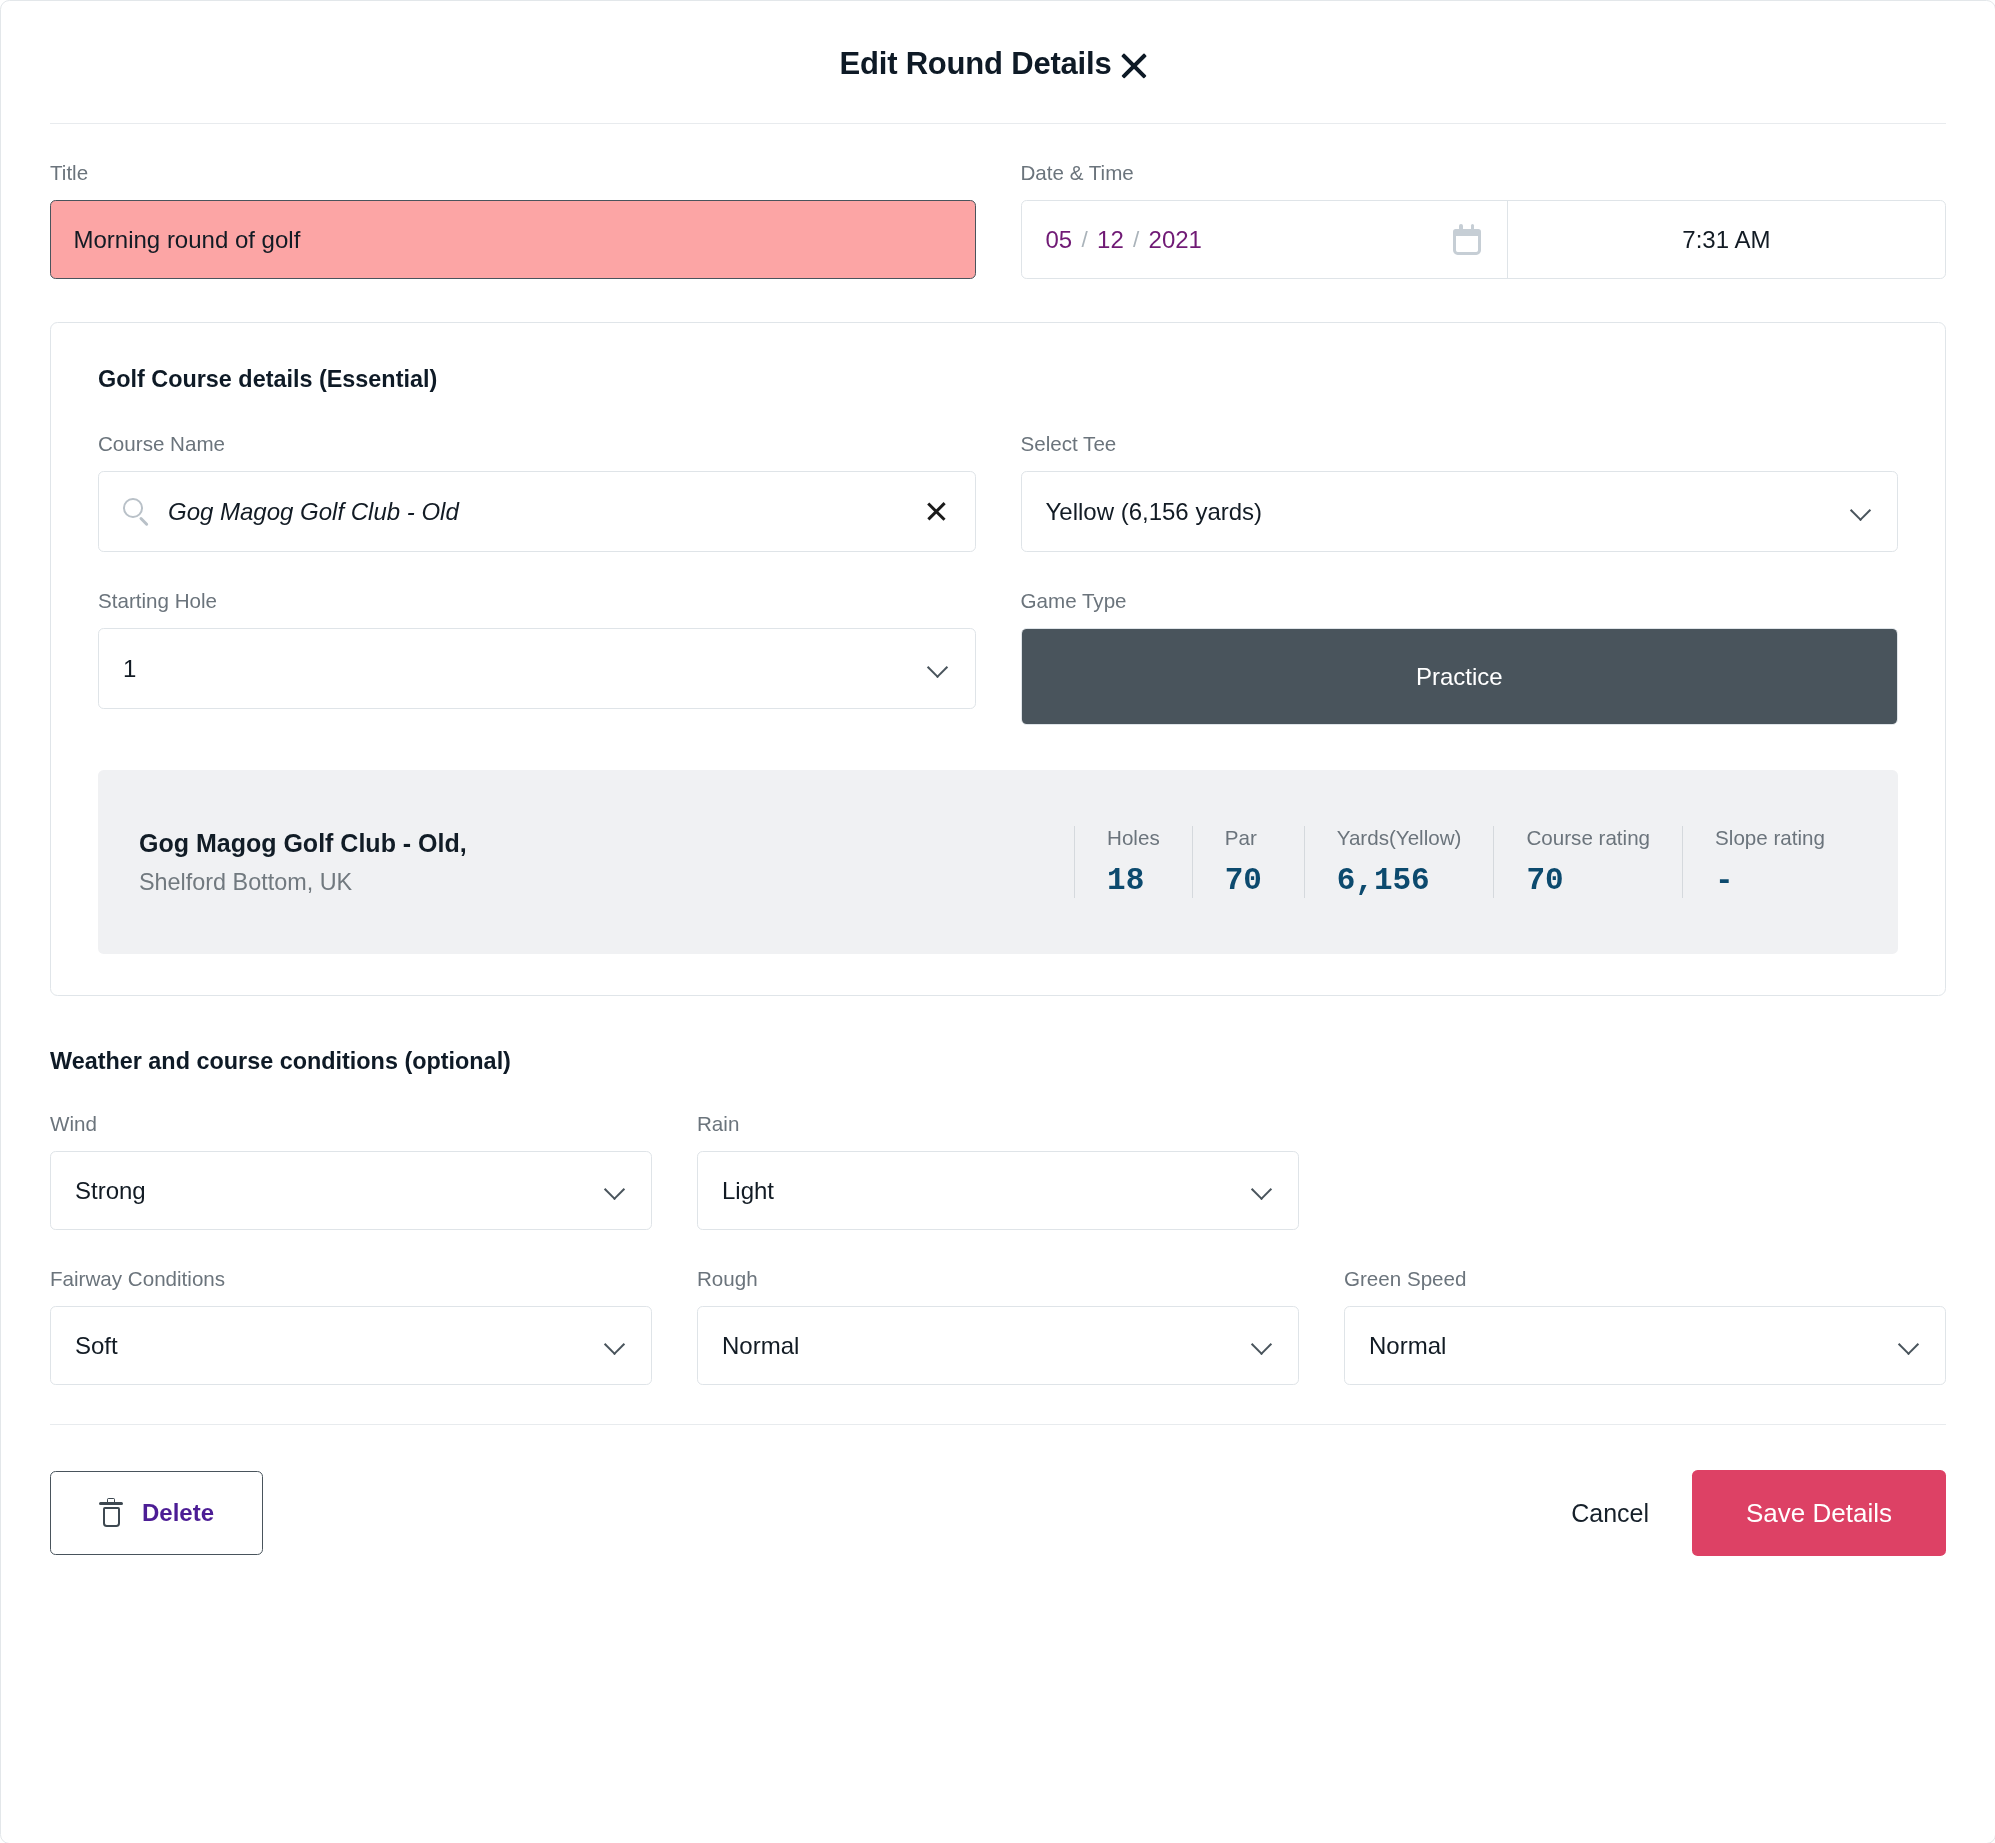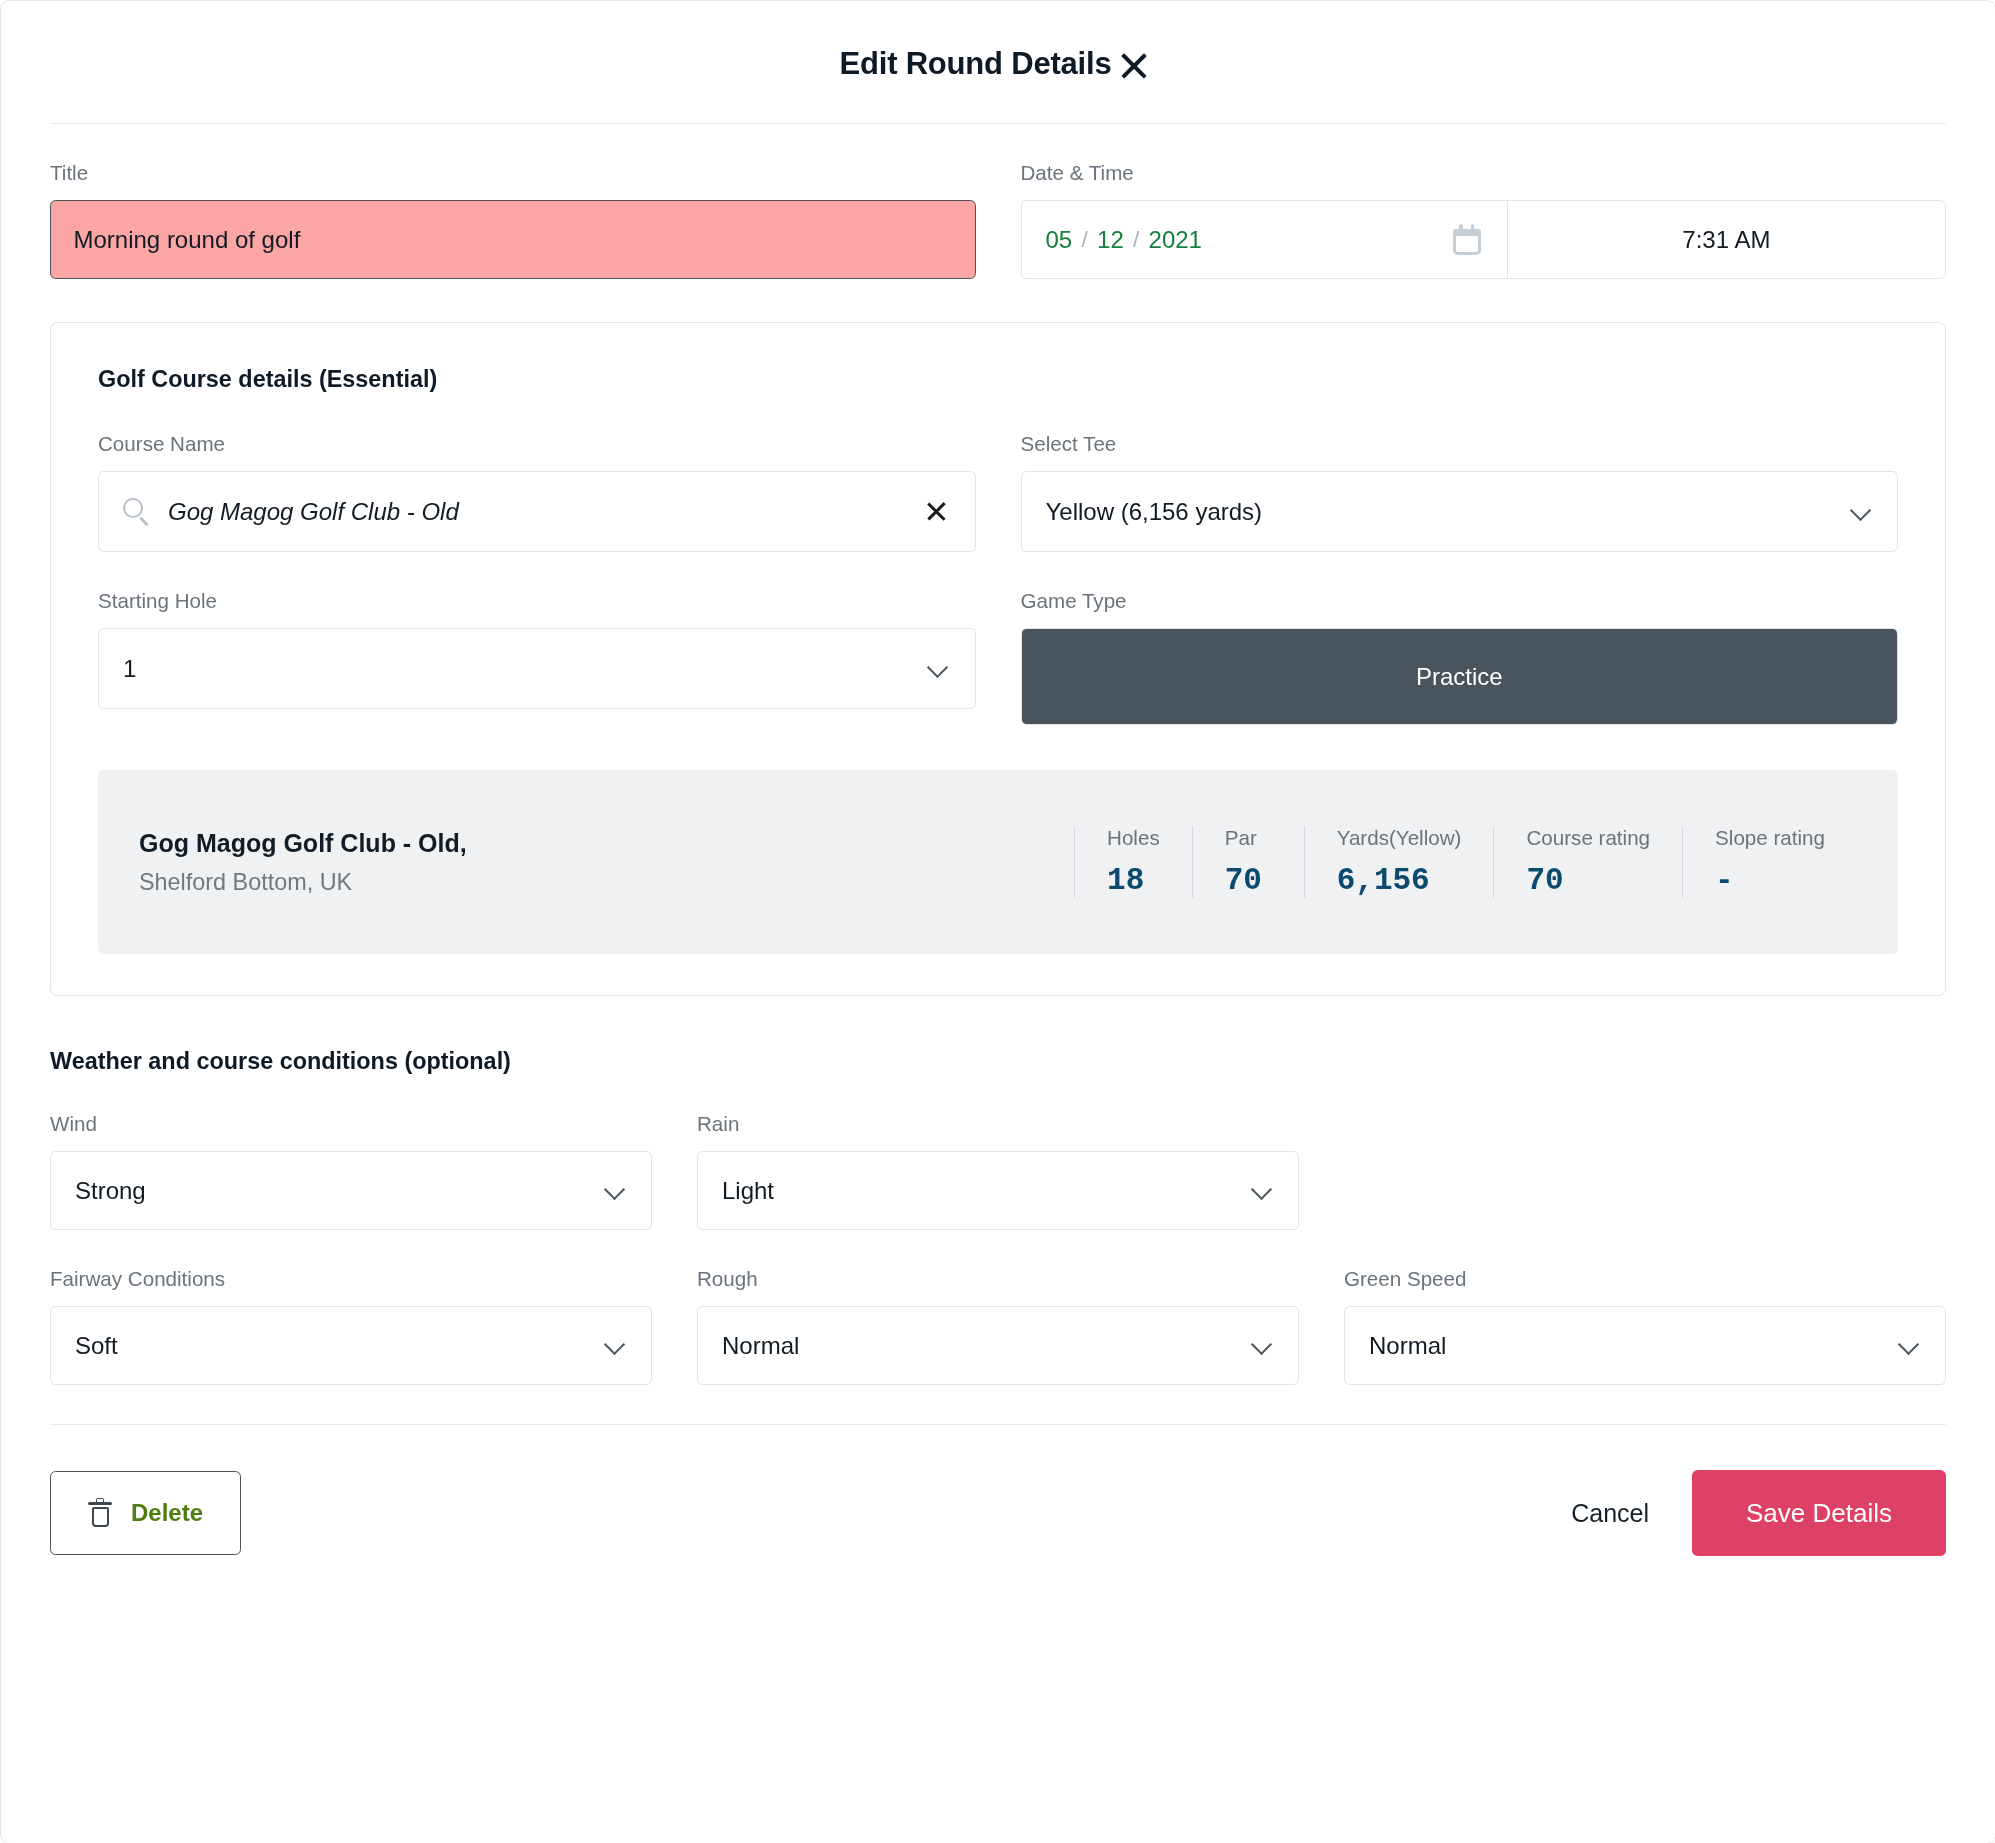--- a/index.html
+++ b/index.html
@@ -93,21 +93,21 @@
     background: #fff;
   }
   .date-part {
     flex: 1 1 0;
     display: flex;
     align-items: center;
     padding: 0 24px;
     border-right: 0.9px solid #dfe4e8;
     gap: 5.6px;
   }
-  .date-seg { font-size: 24px; color: #15803d; }
+  .date-seg { font-size: 24px; color: #701a75; }
   .date-sep { font-size: 22.5px; color: #aab3ba; padding: 0 3.7px; }
   .cal-icon { margin-left: auto; width: 32px; height: 32px; position: relative; }
   .cal-icon .cal-body {
     position: absolute; left: 1.9px; top: 5.6px;
     width: 28px; height: 26px;
     border: 3.7px solid #c6ced5;
     border-radius: 4.7px;
     background: #fff;
   }
   .cal-icon .cal-top {
@@ -313,27 +313,27 @@
   .modal-footer {
     display: flex;
     align-items: center;
     padding-top: 45px;
   }
   .delete-btn {
     display: flex;
     align-items: center;
     gap: 19px;
     height: 84px;
-    padding: 0 37px;
+    padding: 0 48px;
     border: 1.9px solid #49545c;
     border-radius: 5.6px;
     background: #fff;
     font-size: 24px;
     font-weight: bold;
-    color: #4d7c0f;
+    color: #4c1d95;
     cursor: pointer;
     font-family: "Liberation Sans", sans-serif;
   }
   .trash-icon { width: 24px; height: 30px; position: relative; }
   .trash-icon .lid {
     position: absolute; left: 0; top: 3.7px;
     width: 24px; height: 2.8px; background: #3d4851; border-radius: 1.9px;
   }
   .trash-icon .handle2 {
     position: absolute; left: 8.4px; top: 0;

